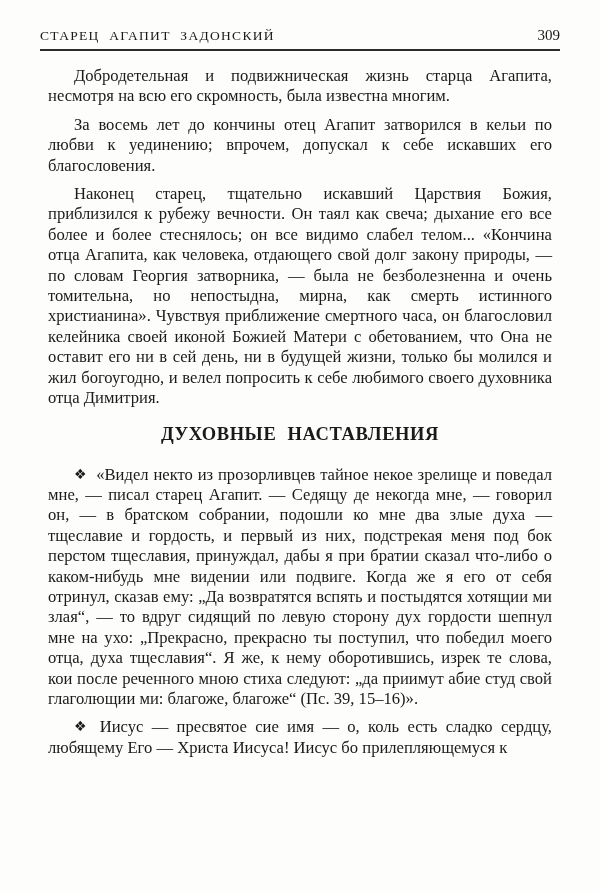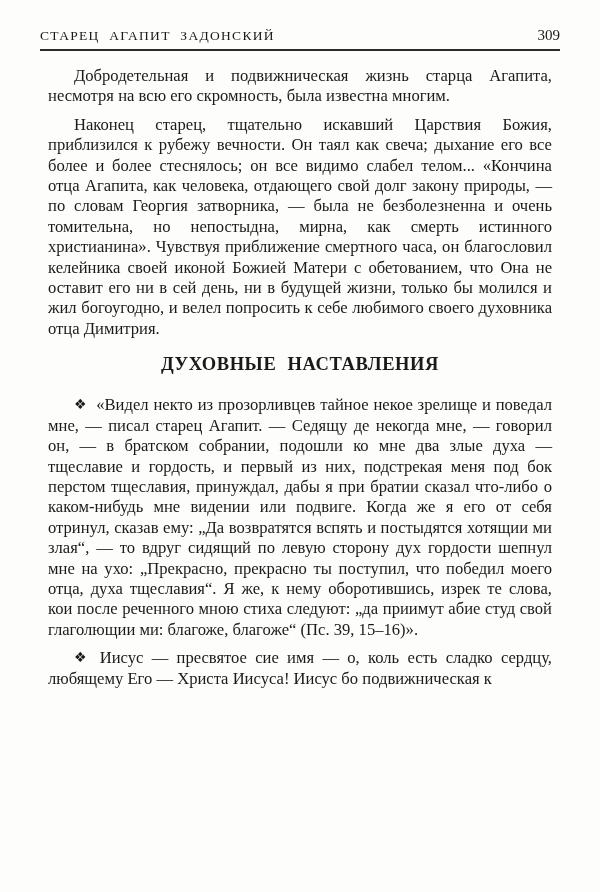--- a/index.html
+++ b/index.html
@@ -74,29 +74,30 @@
   <div class="running-header">
     <span class="rh-title">СТАРЕЦ АГАПИТ ЗАДОНСКИЙ</span>
     <span class="rh-num">309</span>
   </div>
 
   <div class="body-text">
 
     <p>Добродетельная и подвижническая жизнь старца Агапита, несмотря на всю его скромность, была известна многим.</p>
 
 
+    <p>За восемь лет до кончины отец Агапит затворился в кельи по любви к уединению; впрочем, допускал к себе искавших его благословения.</p>
 
     <p>Наконец старец, тщательно искавший Царствия Божия, приблизился к рубежу вечности. Он таял как свеча; дыхание его все более и более стеснялось; он все видимо слабел телом... «Кончина отца Агапита, как человека, отдающего свой долг закону природы, — по словам Георгия затворника, — была не безболезненна и очень томительна, но непостыдна, мирна, как смерть истинного христианина». Чувствуя приближение смертного часа, он благословил келейника своей иконой Божией Матери с обетованием, что Она не оставит его ни в сей день, ни в будущей жизни, только бы молился и жил богоугодно, и велел попросить к себе любимого своего духовника отца Димитрия.</p>
 
 
     <h2 class="section-heading">ДУХОВНЫЕ НАСТАВЛЕНИЯ</h2>
 
     <p class="entry">
       <span class="bullet">❖</span><span>«Видел некто из прозорливцев тайное некое зрелище и поведал мне, — писал старец Агапит. — Седящу де некогда мне, — говорил он, — в братском собрании, подошли ко мне два злые духа — тщеславие и гордость, и первый из них, подстрекая меня под бок перстом тщеславия, принуждал, дабы я при братии сказал что-либо о каком-нибудь мне видении или подвиге. Когда же я его от себя отринул, сказав ему: „Да возвратятся вспять и постыдятся хотящии ми злая“, — то вдруг сидящий по левую сторону дух гордости шепнул мне на ухо: „Прекрасно, прекрасно ты поступил, что победил моего отца, духа тщеславия“. Я же, к нему оборотившись, изрек те слова, кои после реченного мною стиха следуют: „да приимут абие студ свой глаголющии ми: благоже, благоже“ (Пс. 39, 15–16)».</span>
     </p>
 
     <p class="entry">
-      <span class="bullet">❖</span><span>Иисус — пресвятое сие имя — о, коль есть сладко сердцу, любящему Его — Христа Иисуса! Иисус бо подвижническая к</span>
+      <span class="bullet">❖</span><span>Иисус — пресвятое сие имя — о, коль есть сладко сердцу, любящему Его — Христа Иисуса! Иисус бо прилепляющемуся к</span>
     </p>
 
   </div>
 
 </div>
 
 </body></html>

